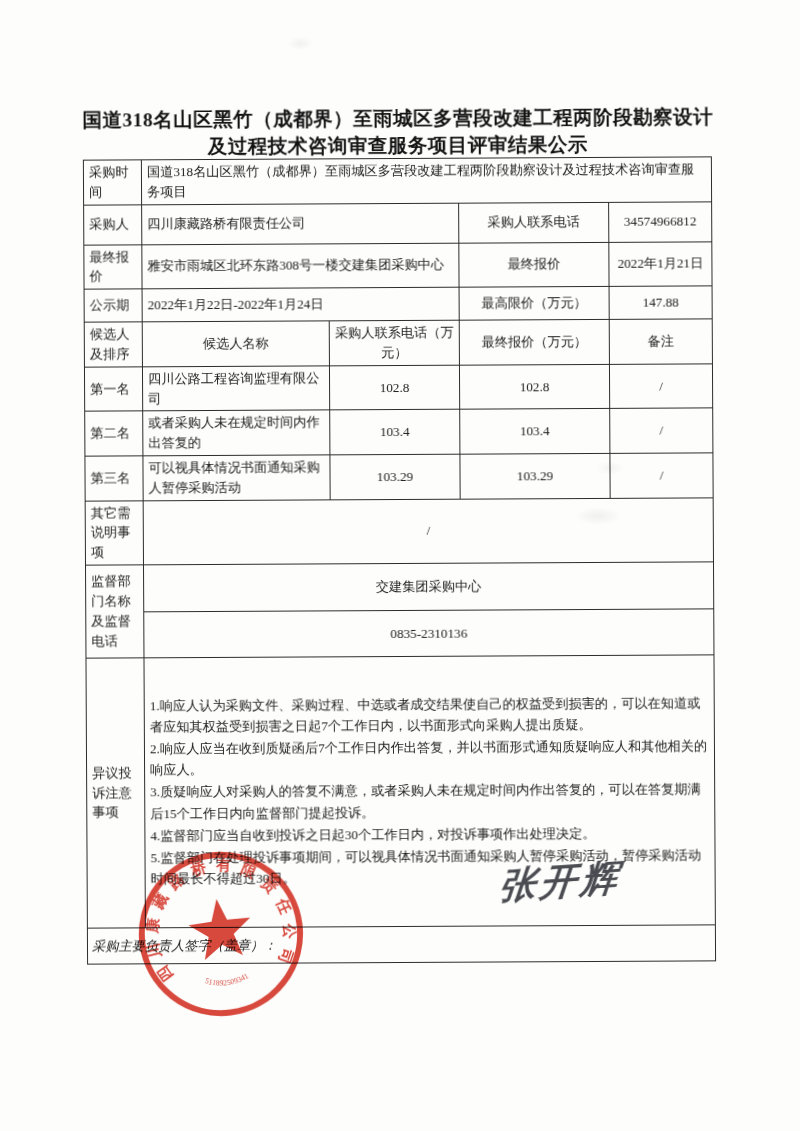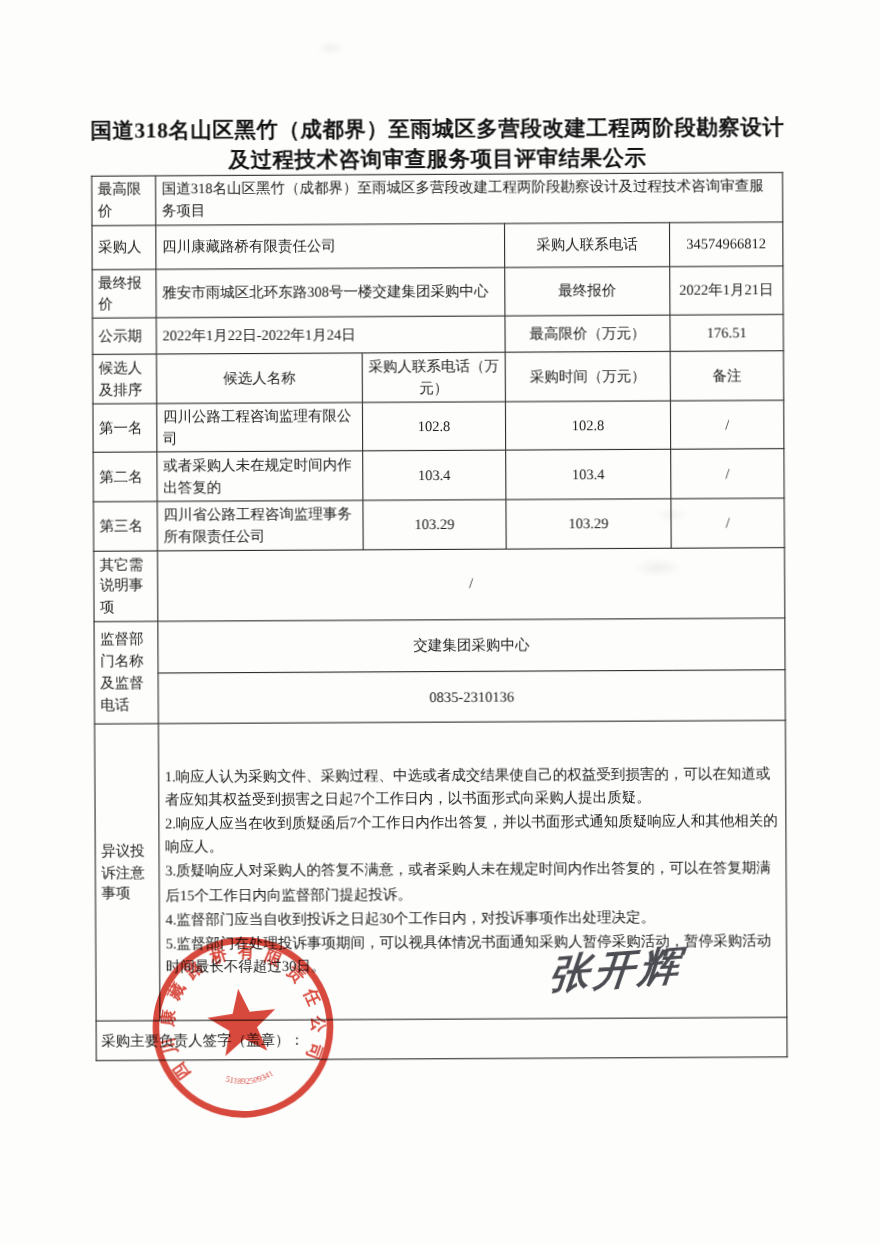--- a/index.html
+++ b/index.html
@@ -12,21 +12,21 @@
     table-layout:fixed;color:#222;font-size:13.2px;}
   table.main td{border:1.6px solid #2e2e2e;padding:2px 5px;line-height:1.5;vertical-align:middle;
     overflow:hidden;}
   td.lab{padding:2px 2px 2px 3px;text-align:left;}
   td.ctr{text-align:center;}
   td.val{text-align:left;}
   td.num{text-align:center;font-family:"Liberation Serif", serif;}
   .obj-cell{vertical-align:middle;padding:6px 8px;}
   .obj-cell p{margin:0 0 1px 0;line-height:1.6;}
   .sig-row td{border:1.6px solid #2e2e2e;}
-  .sig-label{display:inline-block;}
+  .sig-label{display:inline-block;font-style:italic;}
   .signature{position:absolute;left:497px;top:858px;font-size:37px;color:#34353b;
     font-weight:bold;font-style:italic;transform:rotate(-4deg) skewX(-10deg);
     letter-spacing:4px;opacity:0.88;z-index:6;}
   .seal{position:absolute;left:131px;top:847px;width:176px;height:172px;z-index:5;
     transform:rotate(-7deg);mix-blend-mode:multiply;opacity:0.93;}
   .smudge{position:absolute;border-radius:50%;pointer-events:none;}
   .smudge.s1{left:575px;top:508px;width:46px;height:18px;
     background:radial-gradient(ellipse at center, rgba(120,120,120,0.10), rgba(120,120,120,0) 70%);}
   .smudge.s2{left:290px;top:36px;width:26px;height:14px;
     background:radial-gradient(ellipse at center, rgba(140,140,140,0.10), rgba(140,140,140,0) 70%);}
@@ -51,65 +51,65 @@
     <table class="main">
       <colgroup>
         <col style="width:58px">
           <col style="width:187px">
           <col style="width:130px">
         <col style="width:150px">
           <col style="width:103px">
       </colgroup>
       <tbody>
         <tr style="height:42px">
-          <td class="lab">最高限价</td>
+          <td class="lab">采购时间</td>
           <td class="val" colspan="4">国道318名山区黑竹（成都界）至雨城区多营段改建工程两阶段勘察设计及过程技术咨询审查服务项目</td>
         </tr>
         <tr style="height:40px">
           <td class="lab">采购人</td>
           <td class="val" colspan="2">四川康藏路桥有限责任公司</td>
           <td class="ctr">采购人联系电话</td>
           <td class="num">34574966812</td>
         </tr>
         <tr style="height:42px">
           <td class="lab">最终报价</td>
           <td class="val" colspan="2">雅安市雨城区北环东路308号一楼交建集团采购中心</td>
           <td class="ctr">最终报价</td>
           <td class="num">2022年1月21日</td>
         </tr>
         <tr style="height:33px">
           <td class="lab">公示期</td>
           <td class="val" colspan="2">2022年1月22日-2022年1月24日</td>
           <td class="ctr">最高限价（万元）</td>
-          <td class="num">176.51</td>
+          <td class="num">147.88</td>
         </tr>
         <tr style="height:34px">
           <td class="lab">候选人及排序</td>
           <td class="ctr">候选人名称</td>
           <td class="ctr">采购人联系电话（万元）</td>
-          <td class="ctr">采购时间（万元）</td>
+          <td class="ctr">最终报价（万元）</td>
           <td class="ctr">备注</td>
         </tr>
         <tr style="height:38px">
           <td class="lab">第一名</td>
           <td class="val">四川公路工程咨询监理有限公司</td>
           <td class="num">102.8</td>
           <td class="num">102.8</td>
           <td class="num">/</td>
         </tr>
         <tr style="height:38px">
           <td class="lab">第二名</td>
           <td class="val">或者采购人未在规定时间内作出答复的</td>
           <td class="num">103.4</td>
           <td class="num">103.4</td>
           <td class="num">/</td>
         </tr>
         <tr style="height:38px">
           <td class="lab">第三名</td>
-          <td class="val">四川省公路工程咨询监理事务所有限责任公司</td>
+          <td class="val">可以视具体情况书面通知采购人暂停采购活动</td>
           <td class="num">103.29</td>
           <td class="num">103.29</td>
           <td class="num">/</td>
         </tr>
         <tr style="height:38px">
           <td class="lab">其它需说明事项</td>
           <td class="ctr" colspan="4">/</td>
         </tr>
         <tr style="height:47px">
           <td class="lab" rowspan="2">监督部门名称及监督电话</td>

